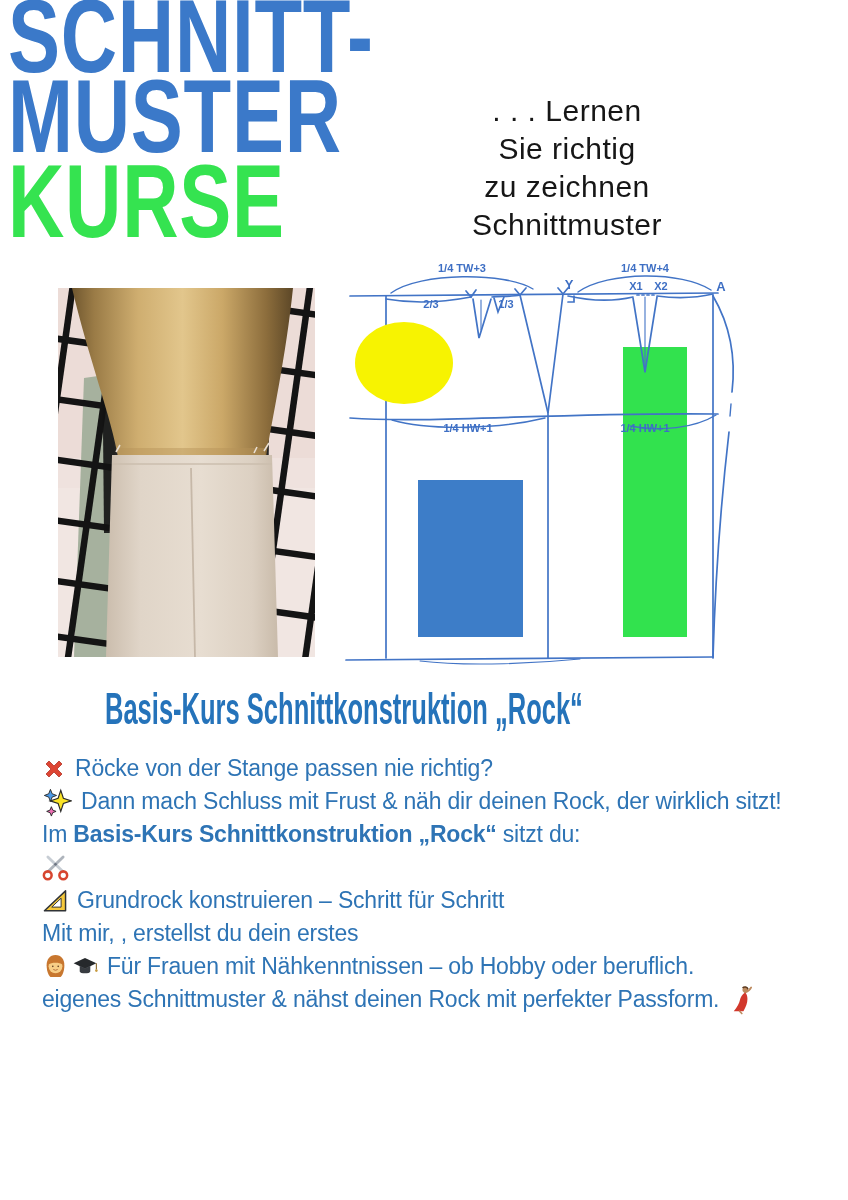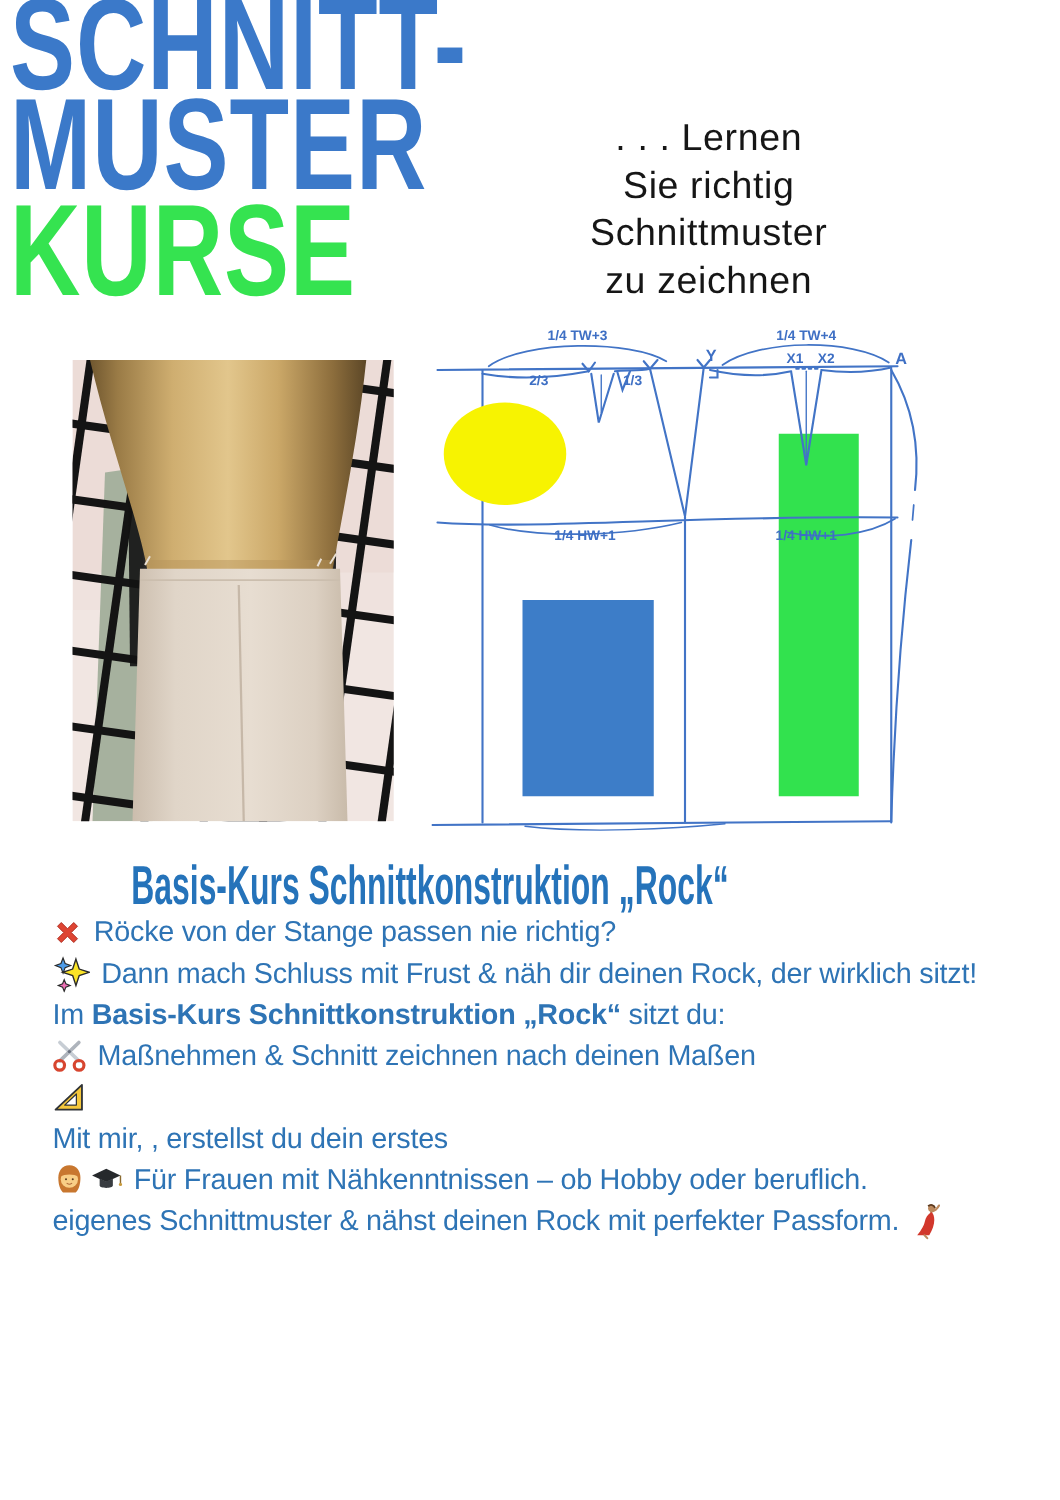--- a/index.html
+++ b/index.html
@@ -24,43 +24,43 @@
   .photo-figure{position:absolute;left:58px;top:288px;width:257px;height:369px}
   .pattern-figure{position:absolute;left:345px;top:253px;width:400px;height:412px}
   .pat-label{font-family:"Liberation Sans",sans-serif;font-size:11px;font-weight:bold;fill:#3E6FC4}
   .pat-label-big{font-size:13px}
   
   .course-heading{
     position:absolute;left:105px;top:687px;font-size:44px;font-weight:bold;line-height:1;
     color:#2573BA;transform:scaleX(.58);transform-origin:0 0;white-space:nowrap;
   }
   
-  .body-lines{position:absolute;left:42px;top:729px;width:780px}
+  .body-lines{position:absolute;left:42px;top:752px;width:780px}
   .line{
     height:33px;display:flex;align-items:center;
     font-size:23px;color:#2E74B5;letter-spacing:-.2px;white-space:nowrap;
   }
   .line span{white-space:pre}
   .line .b{font-weight:bold}
   .line svg.ic{flex:none;margin-right:9px}
   .line svg.ic-end{flex:none;margin-left:8px;margin-right:0}
   .line svg.ic-pair{flex:none;margin-right:3px}
 </style>
 </head>
 <body>
 
 <div class="logo-line" id="logo-line-1">SCHNITT-</div>
 <div class="logo-line" id="logo-line-2">MUSTER</div>
 <div class="logo-line" id="logo-line-3">KURSE</div>
 
 <div class="tagline">
   <div>. . . Lernen</div>
   <div>Sie richtig</div>
+  <div>zu zeichnen</div>
   <div>Schnittmuster</div>
-  <div>zu zeichnen</div>
 </div>
 
 <svg class="photo-figure" viewBox="0 0 257 369" aria-hidden="true">
   <defs>
     <linearGradient id="tg" x1="0" y1="0" x2="1" y2="0">
       <stop offset="0" stop-color="#70572F"></stop>
         <stop offset=".1" stop-color="#9A7B46"></stop>
       <stop offset=".3" stop-color="#CFAE70"></stop>
         <stop offset=".5" stop-color="#E2C68C"></stop>
       <stop offset=".68" stop-color="#CBA868"></stop>
@@ -190,28 +190,28 @@
   </div>
 
   <div class="line">
     <svg class="ic" width="27" height="27" viewBox="0 0 32 32">
       <path d="M7,3.5 L25,21" stroke="#C7CDD4" stroke-width="3.4" stroke-linecap="round"></path>
       <path d="M25,3.5 L7,21" stroke="#AEB4BC" stroke-width="3.4" stroke-linecap="round"></path>
       <circle cx="16" cy="12.2" r="1.6" fill="#6B7280"></circle>
       <circle cx="6.8" cy="25.2" r="4.6" fill="none" stroke="#D7452F" stroke-width="3"></circle>
       <circle cx="25.2" cy="25.2" r="4.6" fill="none" stroke="#D7452F" stroke-width="3"></circle>
     </svg>
-    <span>Maßnehmen &amp; Schnitt zeichnen nach deinen Maßen</span>
   </div>
 
   <div class="line">
     <svg class="ic" width="26" height="26" viewBox="0 0 32 32">
       <path d="M3,28 L29,28 L29,3.5 Z" fill="#F5C83C" stroke="#303336" stroke-width="1.8" stroke-linejoin="round"></path>
       <path d="M12,23.5 L23.5,23.5 L23.5,12.5 Z" fill="#FFFFFF" stroke="#303336" stroke-width="1.2" stroke-linejoin="round"></path>
     </svg>
+    <span>Grundrock konstruieren – Schritt für Schritt</span>
   </div>
 
 
   <div class="line">
     <span>Mit mir, </span>
       <span>, erstellst du dein erstes</span>
   </div>
 
   <div class="line">
     <svg class="ic-pair" width="27" height="27" viewBox="0 0 32 32">

